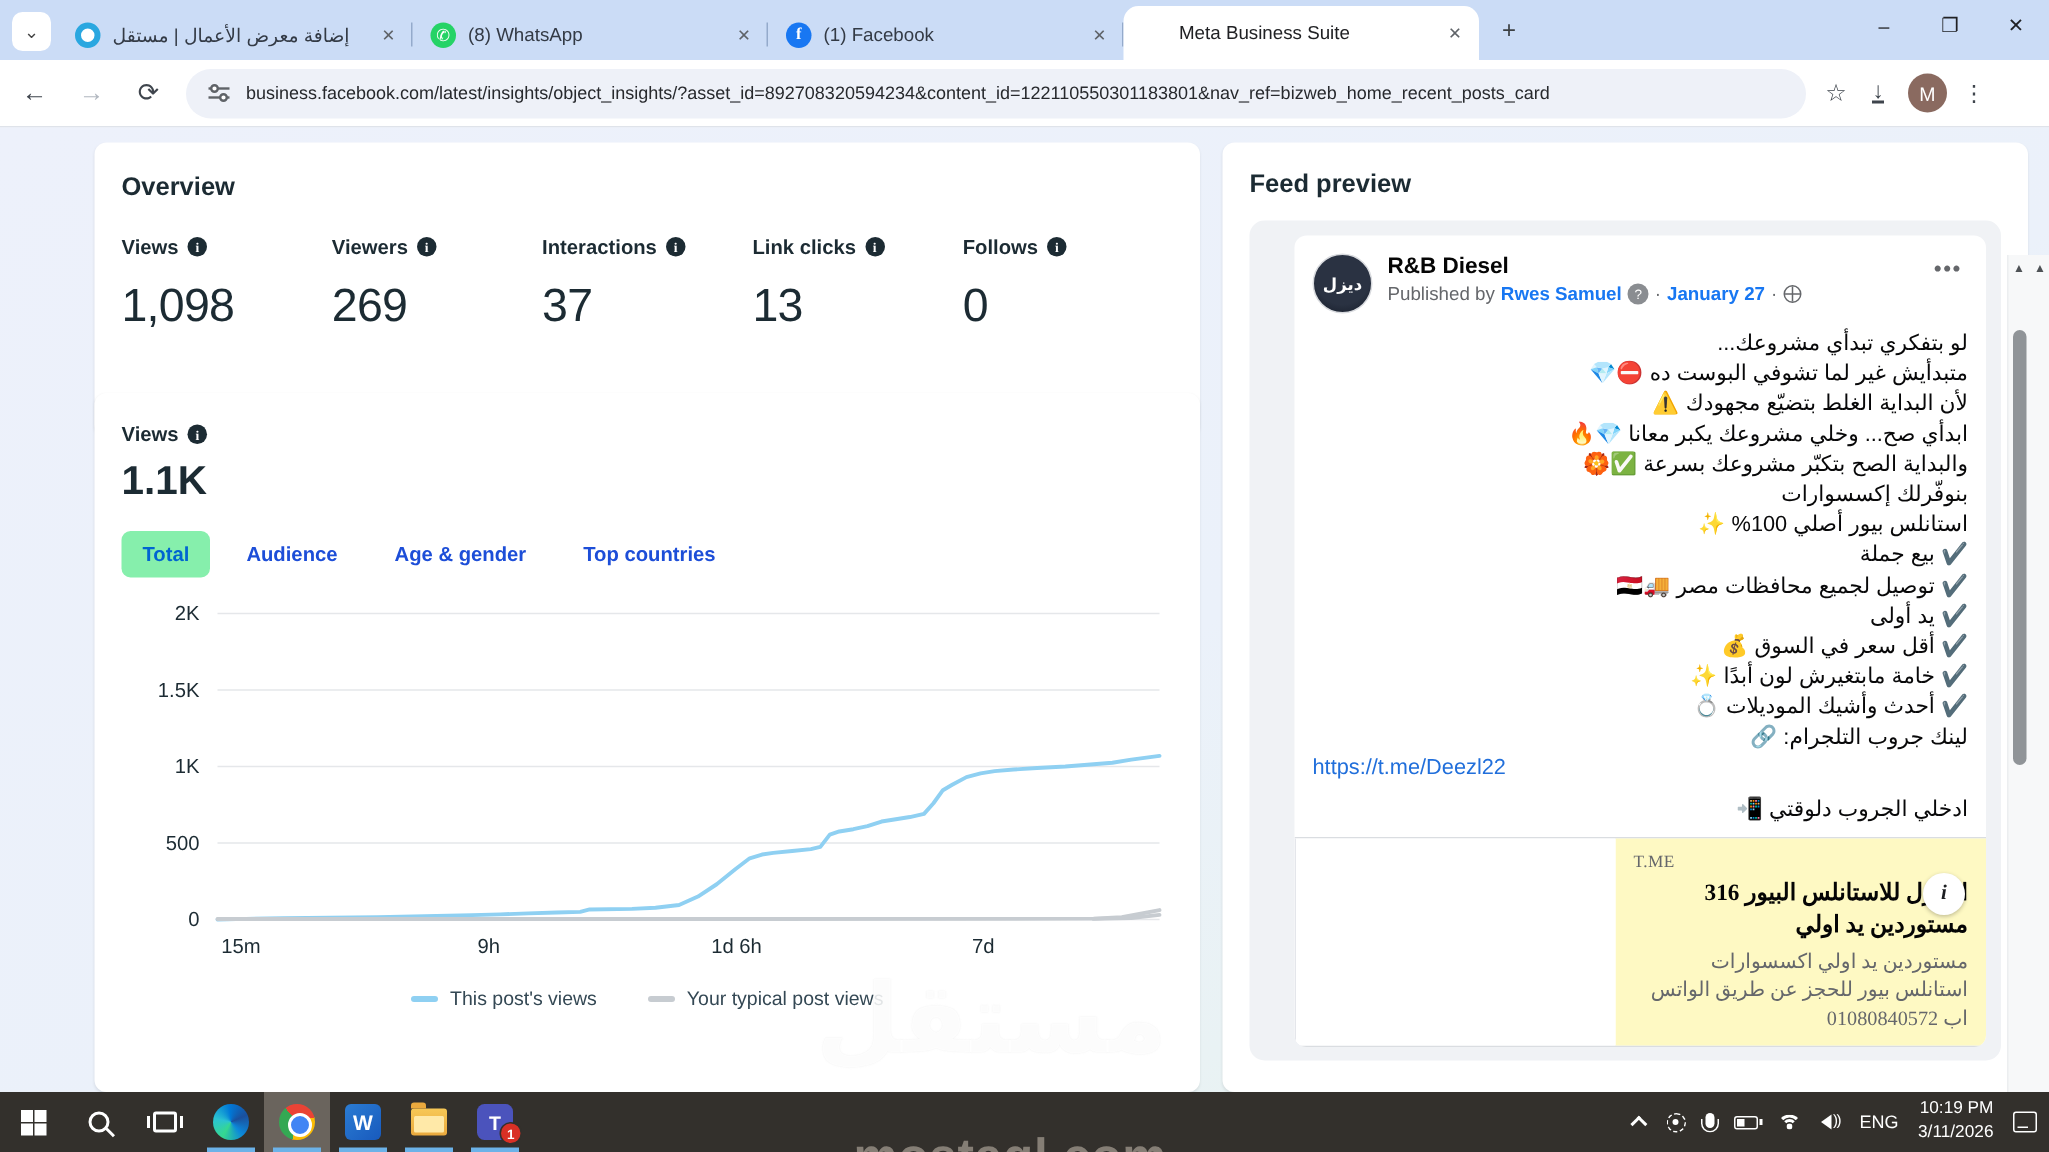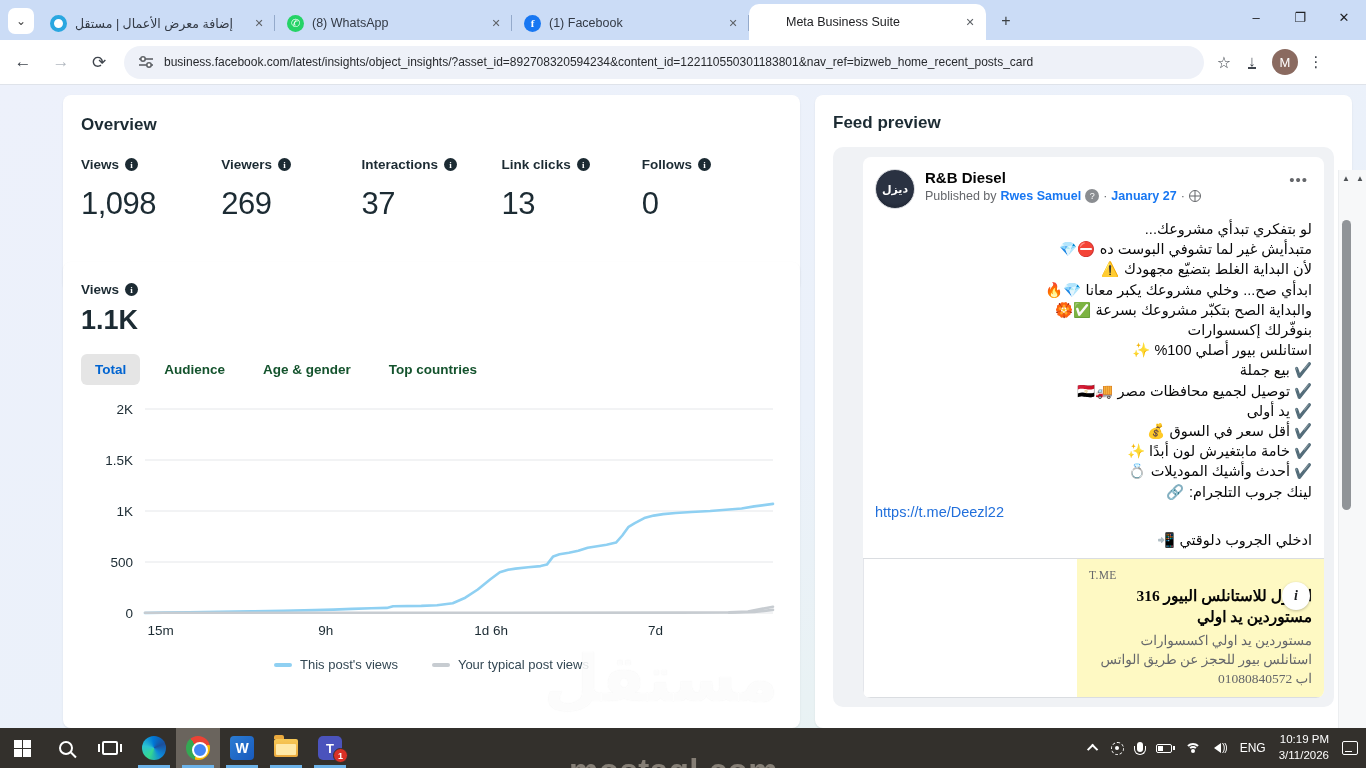--- a/index.html
+++ b/index.html
@@ -46,22 +46,22 @@
   .metrics { display:flex; margin-top:22px; }
   .metric { width:142px; }
   .m-label { font-size:13.5px; font-weight:600; color:#1c2b33; display:flex; align-items:center; gap:6px; }
   .info-ic { width:13px; height:13px; border-radius:50%; background:#1c2b33; color:#fff; font-size:9px; font-weight:700; display:inline-flex; align-items:center; justify-content:center; font-family:"Liberation Serif",serif; }
   .m-value { font-size:31px; color:#1c2b33; margin-top:14px; letter-spacing:-0.5px; }
 
   .chart-card { left:63px; top:177px; width:737px; height:466px; padding:20px 18px; overflow:hidden; }
   .views-head { font-size:13.5px; font-weight:600; color:#1c2b33; display:flex; align-items:center; gap:6px; }
   .views-total { font-size:27px; font-weight:600; color:#1c2b33; margin-top:8px; }
   .chart-tabs { display:flex; gap:10px; margin-top:18px; }
-  .ctab { font-size:13.5px; font-weight:600; color:#14532d; padding:8px 14px; border-radius:6px; }
-  .ctab.active { background:#e5e5e5; color:#0064d1; }
+  .ctab { font-size:13.5px; font-weight:600; color:#1d4ed8; padding:8px 14px; border-radius:6px; }
+  .ctab.active { background:#86efac; color:#0064d1; }
   .chart-svg-wrap { margin-top:10px; }
   .legend { display:flex; justify-content:center; gap:34px; margin-top:6px; }
   .legend-item { display:flex; align-items:center; gap:8px; font-size:13px; color:#344854; }
   .legend-swatch { width:18px; height:4px; border-radius:2px; }
 
   
   .feed-card { left:815px; top:10px; width:537px; height:633px; padding:18px; overflow:hidden; }
   .feed-inner { background:#f0f2f5; border-radius:10px; margin-top:14px; padding:10px; height:560px; overflow:hidden; }
   .post { background:#fff; border-radius:8px; overflow:hidden; position:relative;margin-left:20px; }
   .post-head { display:flex; align-items:flex-start; padding:12px 12px 6px 12px; }

